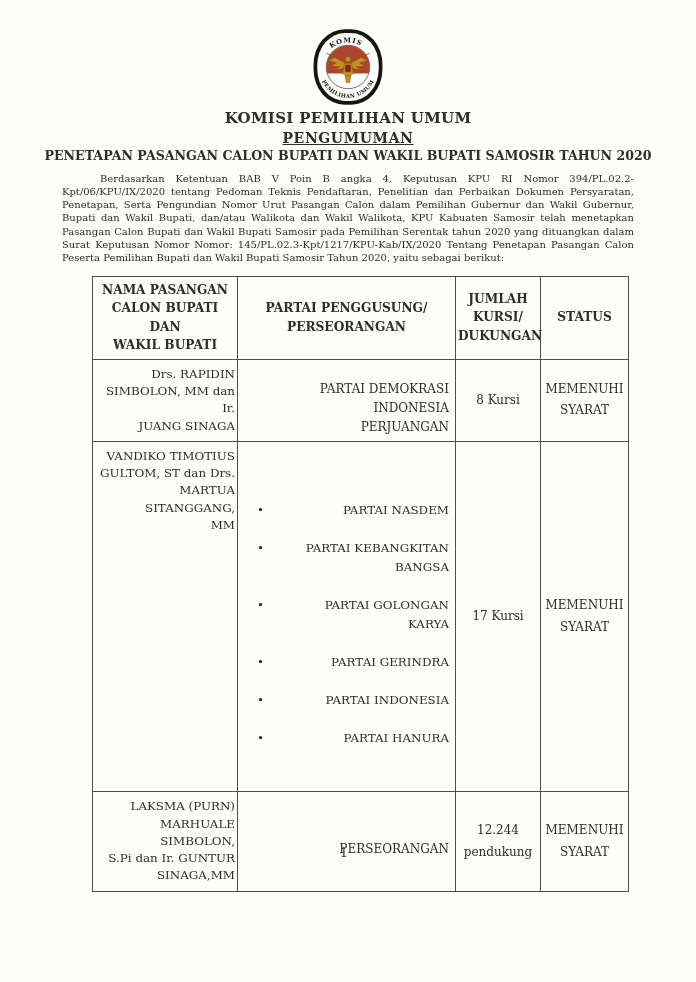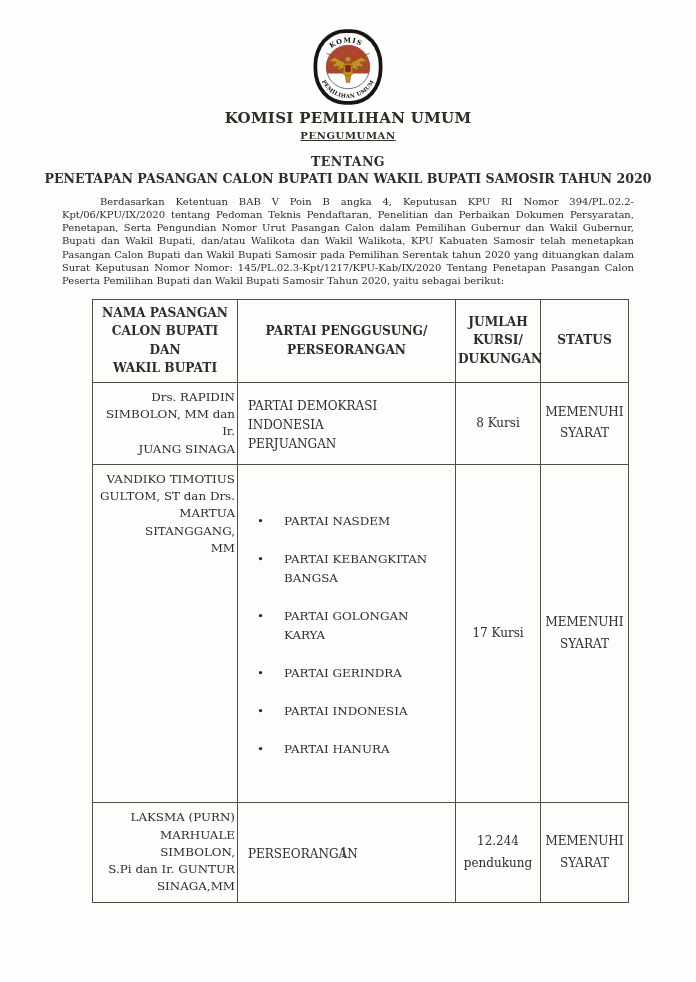--- a/index.html
+++ b/index.html
@@ -5,33 +5,33 @@
   html,body{margin:0;padding:0;background:#d9d9d6;}
   .page{
     position:relative;width:696px;height:982px;margin:0 auto;
     background:#fdfdfb;color:#2f2c2a;overflow:hidden;
     font-family:"DejaVu Serif","Liberation Serif",serif;
     border-right:1px solid #d8d6d2;border-bottom:1px solid #e2e0dc;
   }
   .header{text-align:center;padding-top:26px;}
   .logo{width:82px;height:82px;display:block;margin:0 auto 2px;}
   .org1,.org2{font-weight:bold;font-size:15px;line-height:1.17;letter-spacing:.3px;}
-  .doctype{font-weight:bold;font-size:10px;margin-top:2px;letter-spacing:.6px;}
+  .doctype{font-weight:bold;font-size:14px;margin-top:2px;letter-spacing:.6px;}
   .doctype span{text-decoration:underline;}
   .docnum{font-weight:bold;font-size:12.6px;margin-top:2px;}
   .tentang{font-weight:bold;font-size:12.6px;margin-top:13px;letter-spacing:.4px;}
   .subject{font-weight:bold;font-size:12.6px;margin-top:2px;}
   .body-par{margin:9px 62px 0 62px;font-size:10px;line-height:1.33;text-align:justify;text-indent:38px;}
   table.cand-table{border-collapse:collapse;table-layout:fixed;width:536px;margin:11px 0 0 92px;}
   .cand-table th,.cand-table td{border:1.2px solid #504c48;}
   .cand-table th{font-size:12.2px;font-weight:bold;text-align:center;vertical-align:middle;
     padding:4px 2px;line-height:1.52;white-space:pre-line;}
   .cand-table td{font-size:12px;vertical-align:middle;}
   td.cand{white-space:pre-line;vertical-align:top;line-height:1.45;font-size:11.9px;padding:6px 2px 6px 6px;text-align:right;}
-  td.party{line-height:1.55;white-space:pre-line;padding:8px 6px 4px 10px;}
+  td.party{line-height:1.55;white-space:pre-line;padding:20px 6px 4px 10px;text-align:right;}
   td.cc{text-align:center;white-space:pre-line;line-height:1.8;padding:4px 2px;}
   ul.parties{list-style:none;margin:2px 0;padding:0;}
   ul.parties li{position:relative;padding-left:36px;line-height:1.62;font-size:11.9px;}
   ul.parties li::before{content:"\2022";position:absolute;left:9px;top:0;}
   .page-num{position:absolute;left:0;right:8px;top:845px;text-align:center;font-size:13px;color:#3a3a3a;}
   svg text{font-family:"DejaVu Serif","Liberation Serif",serif;}
 </style>
 </head>
 <body>
 
@@ -64,21 +64,20 @@
       <text font-size="8.2" font-weight="bold" fill="#171513" letter-spacing="1.2">
         <textPath href="#topArc" startOffset="50%" text-anchor="middle">KOMISI</textPath>
       </text>
       <text font-size="6.6" font-weight="bold" fill="#171513" letter-spacing="0.4">
         <textPath href="#botArc" startOffset="50%" text-anchor="middle">PEMILIHAN UMUM</textPath>
       </text>
     </svg>
 
     <div class="org1">KOMISI PEMILIHAN UMUM</div>
     <div class="doctype"><span>PENGUMUMAN</span></div>
-    <div class="tentang">TENTANG</div>
     <div class="subject">PENETAPAN PASANGAN CALON BUPATI DAN WAKIL BUPATI SAMOSIR TAHUN 2020</div>
   </div>
 
   <p class="body-par">Berdasarkan Ketentuan BAB V Poin B angka 4, Keputusan KPU RI Nomor 394/PL.02.2-Kpt/06/KPU/IX/2020 tentang Pedoman Teknis Pendaftaran, Penelitian dan Perbaikan Dokumen Persyaratan, Penetapan, Serta Pengundian Nomor Urut Pasangan Calon dalam Pemilihan Gubernur dan Wakil Gubernur, Bupati dan Wakil Bupati, dan/atau Walikota dan Wakil Walikota, KPU Kabuaten Samosir telah menetapkan Pasangan Calon Bupati dan Wakil Bupati Samosir pada Pemilihan Serentak tahun 2020 yang dituangkan dalam Surat Keputusan Nomor Nomor: 145/PL.02.3-Kpt/1217/KPU-Kab/IX/2020 Tentang Penetapan Pasangan Calon Peserta Pemilihan Bupati dan Wakil Bupati Samosir Tahun 2020, yaitu sebagai berikut:</p>
 
   <table class="cand-table">
     <colgroup>
       <col style="width:145px">
         <col style="width:218px">
         <col style="width:85px">

